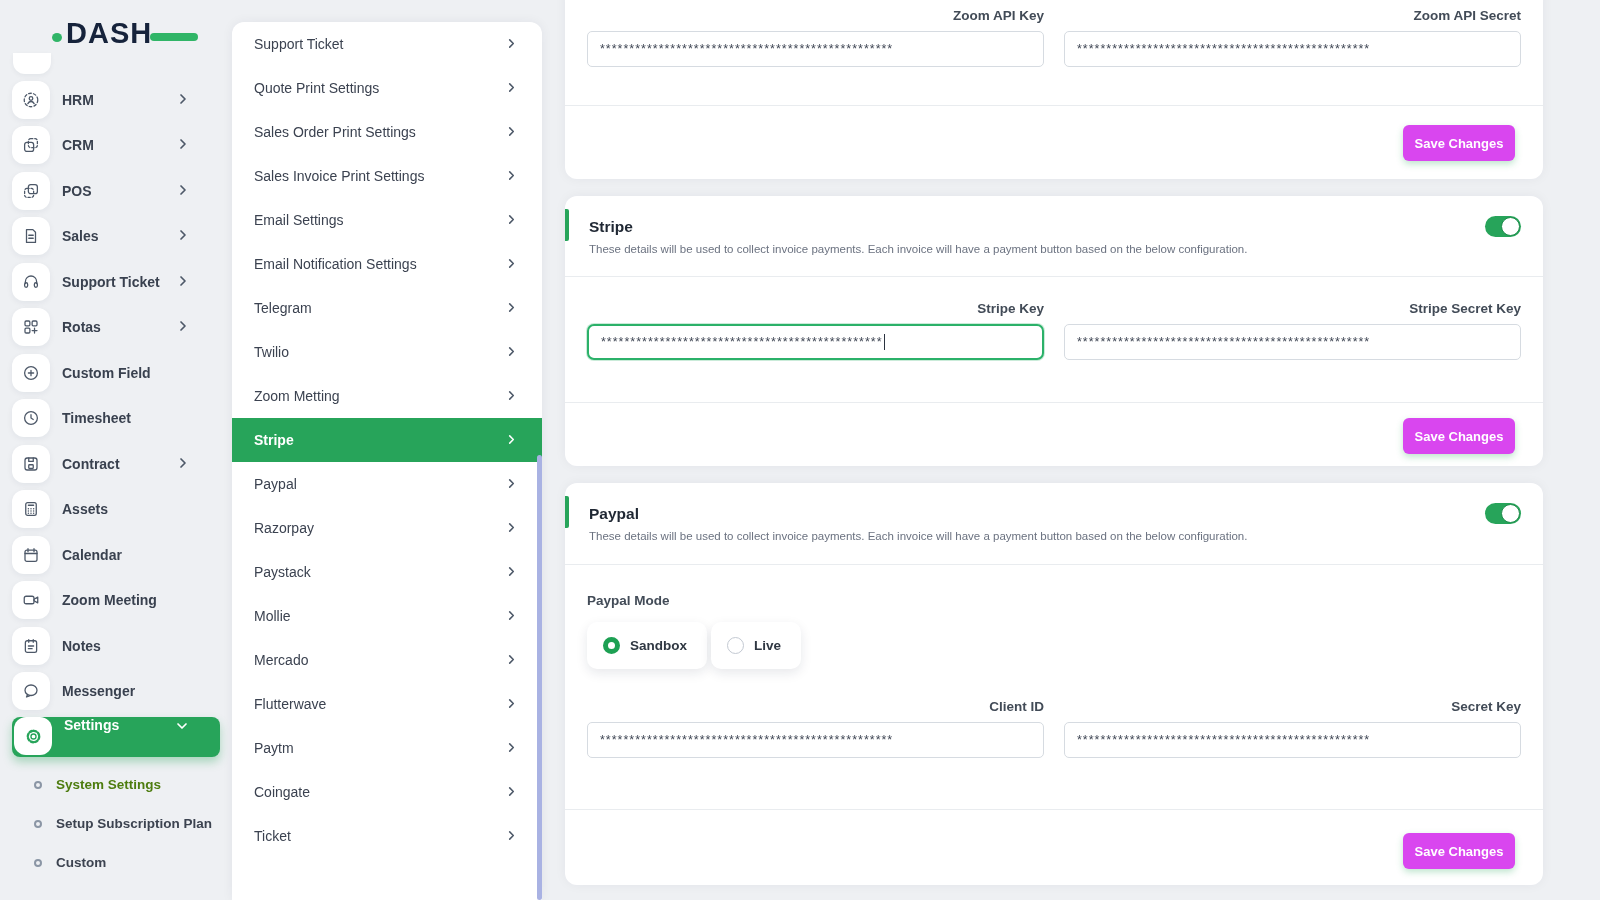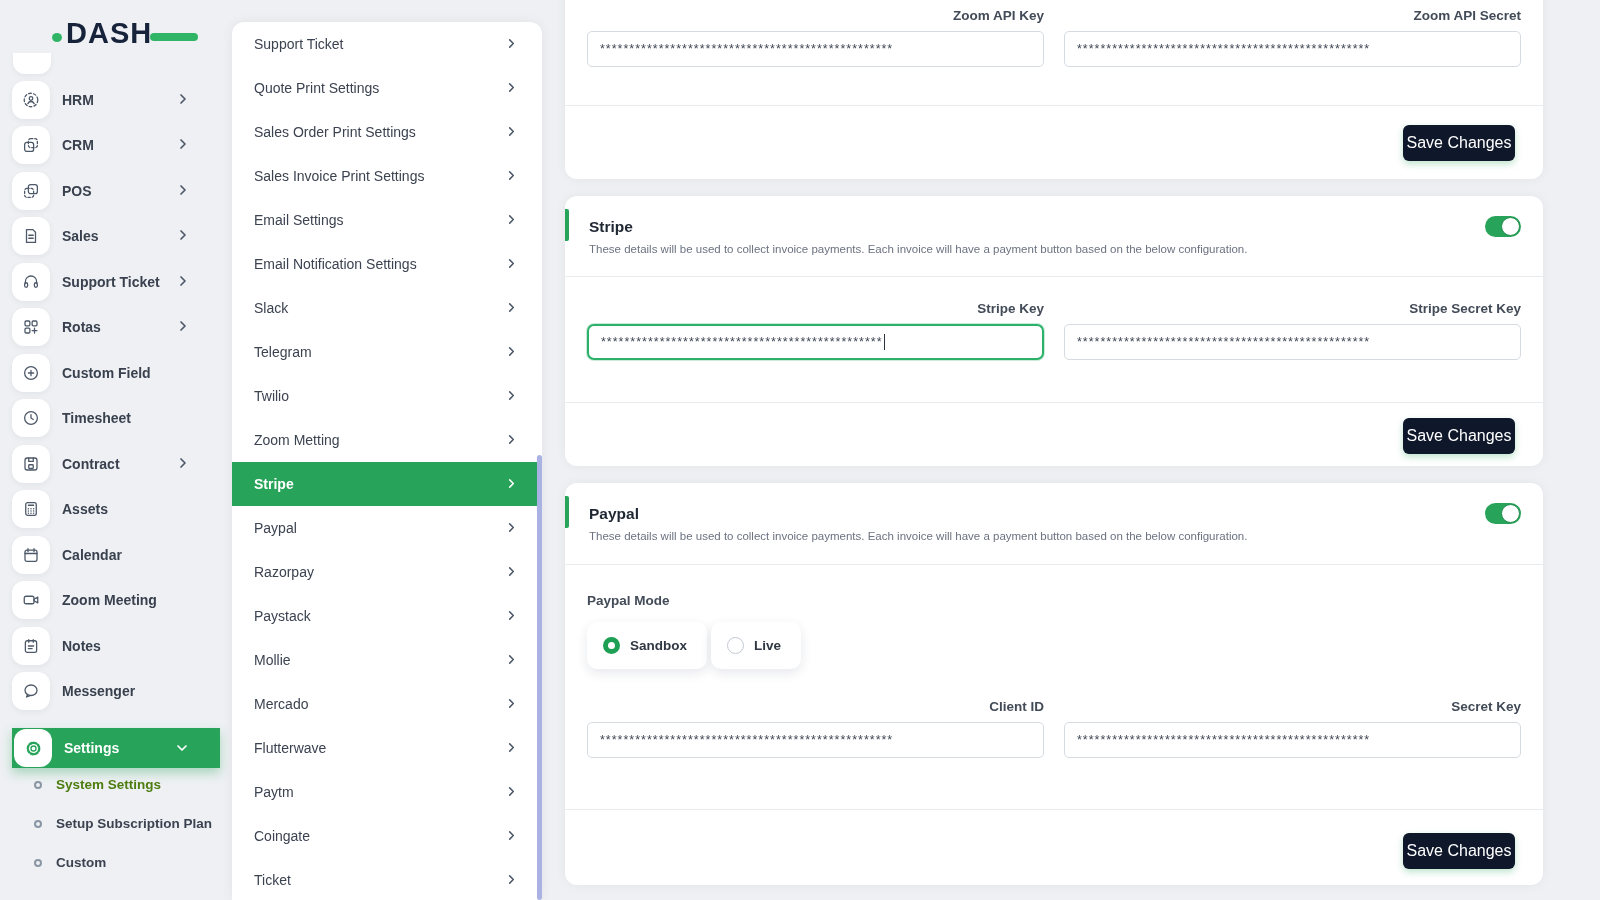--- a/index.html
+++ b/index.html
@@ -16,21 +16,21 @@
   .partial-item { position:absolute; left:13px; top:53px; width:38px; height:21px; background:#fff; border-radius:0 0 12px 12px; box-shadow:0 2px 5px rgba(20,30,60,.05); }
 
   .menu { position:absolute; left:12px; top:77px; width:208px; }
   .menu-item { height:45.5px; display:flex; align-items:center; position:relative; cursor:pointer; }
   .icon-box { width:38px; height:38px; background:#fff; border-radius:12px; display:flex; align-items:center; justify-content:center; box-shadow:0 2px 6px rgba(20,30,60,.06); flex:0 0 38px; }
   .icon-box svg { stroke:#4d5868; fill:none; stroke-width:1.7; stroke-linecap:round; stroke-linejoin:round; }
   .menu-label { margin-left:12px; font-size:14px; font-weight:700; color:#39414f; }
   .menu-chev { position:absolute; right:32px; }
   .menu-chev svg, .nav-chev svg { stroke:#4d5868; fill:none; stroke-width:1.7; stroke-linecap:round; stroke-linejoin:round; }
 
-  .settings-pill { height:40px; margin-top:14px; background:#27a45a; border-radius:0; display:flex; align-items:center; position:relative; box-shadow:0 5px 10px rgba(39,164,90,.35); cursor:pointer; }
+  .settings-pill { height:40px; margin-top:3px; background:#27a45a; border-radius:8px; display:flex; position:relative; box-shadow:0 5px 10px rgba(39,164,90,.35); cursor:pointer; }
   .settings-pill .icon-box { margin-left:2px; box-shadow:none; }
   .settings-pill .icon-box svg { stroke:#27a45a; }
   .settings-pill .menu-label { color:#fff; }
   .settings-pill .menu-chev svg { stroke:#fff; }
 
   .submenu { position:absolute; left:34px; top:765px; width:190px; }
   .submenu-item { height:39px; display:flex; align-items:center; cursor:pointer; }
   .bullet { width:8px; height:8px; border-radius:50%; border:2px solid #8b96a5; margin-right:14px; flex:0 0 8px; }
   .submenu-label { font-size:13.5px; font-weight:600; color:#3c4350; }
   .submenu-item.active .submenu-label { color:#4d7c0f; font-weight:700; }
@@ -53,21 +53,21 @@
   .card-title { font-size:15.5px; font-weight:700; color:#1f2733; }
   .card-desc { font-size:11.5px; color:#6b7280; margin-top:7px; }
   .divider { border-bottom:1px solid #e9ecef; }
   .fields-row { display:flex; gap:20px; padding:0 22px; }
   .field { width:458px; }
   .field-label { font-size:13.5px; font-weight:700; color:#424b57; margin-bottom:8px;text-align:right; }
   .input { height:36px; border:1px solid #d6dbe1; border-radius:5px; background:#fff; display:flex; align-items:center; padding:0 12px; font-size:12.5px; letter-spacing:1px; color:#3f4654; overflow:hidden; white-space:nowrap; }
   .input.focused { border:2px solid #2bb169; border-radius:7px; box-shadow:0 0 0 1px rgba(43,177,105,.25); }
   .cursor { display:inline-block; width:1.5px; height:16px; background:#2b3340; margin-left:1px; vertical-align:middle; }
   .card-footer { display:flex; align-items:center; justify-content:flex-end; padding-right:28px; }
-  .save-btn { background:#0f172a; color:#fff; border:none; border-radius:6px; width:112px; height:36px; font-size:16px; font-weight:400; font-family:"Liberation Sans",sans-serif; cursor:pointer; box-shadow:0 3px 7px rgba(39,164,90,.3); }
+  .save-btn { background:#d946ef; color:#fff; border:none; border-radius:6px; width:112px; height:36px; font-size:13px; font-weight:700; font-family:"Liberation Sans",sans-serif; cursor:pointer; box-shadow:0 3px 7px rgba(39,164,90,.3); }
   .toggle { position:absolute; right:22px; top:20px; width:36px; height:21px; background:#27a45a; border-radius:11px; cursor:pointer; }
   .toggle .knob { position:absolute; right:1px; top:1px; width:19px; height:19px; background:#fff; border:1px solid #1d8c4a; border-radius:50%; }
 
   .mode-label { font-size:13.5px; font-weight:700; color:#424b57; }
   .mode-group { display:flex; gap:4px; margin-top:14px; }
   .mode-box { background:#fff; border-radius:10px; box-shadow:0 4px 12px rgba(20,30,60,.1); padding:0 20px 0 16px; height:47px; display:flex; align-items:center; cursor:pointer; }
   .radio { width:17px; height:17px; border-radius:50%; margin-right:10px; flex:0 0 17px; }
   .radio.checked { background:#fff; border:5.5px solid #1da053; }
   .radio.unchecked { border:1.5px solid #c3c9d2; }
   .mode-text { font-size:13.5px; font-weight:600; color:#2f3742; }
@@ -296,26 +296,20 @@
         </svg></span>
     </div>
   <div class="nav-item">
       <span class="nav-label">Email Settings</span>
       <span class="nav-chev"><svg width="9" height="11" viewBox="0 0 10 12">
           <path d="M3 2l4 4-4 4"></path>
         </svg></span>
     </div>
   <div class="nav-item">
       <span class="nav-label">Email Notification Settings</span>
-      <span class="nav-chev"><svg width="9" height="11" viewBox="0 0 10 12">
-          <path d="M3 2l4 4-4 4"></path>
-        </svg></span>
-    </div>
-  <div class="nav-item">
-      <span class="nav-label">Slack</span>
       <span class="nav-chev"><svg width="9" height="11" viewBox="0 0 10 12">
           <path d="M3 2l4 4-4 4"></path>
         </svg></span>
     </div>
   <div class="nav-item">
       <span class="nav-label">Telegram</span>
       <span class="nav-chev"><svg width="9" height="11" viewBox="0 0 10 12">
           <path d="M3 2l4 4-4 4"></path>
         </svg></span>
     </div>

